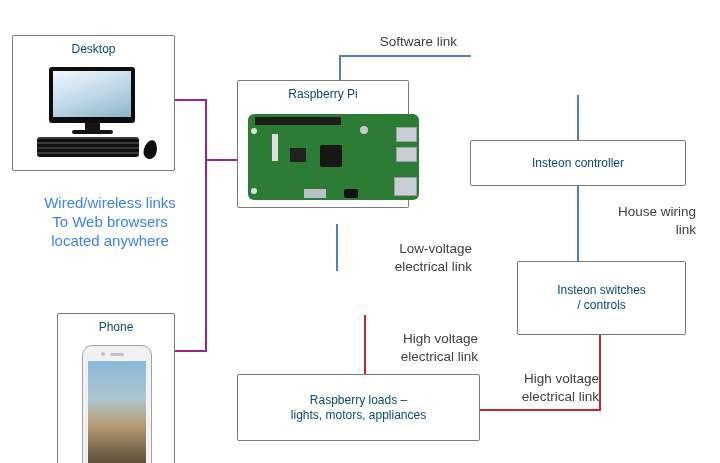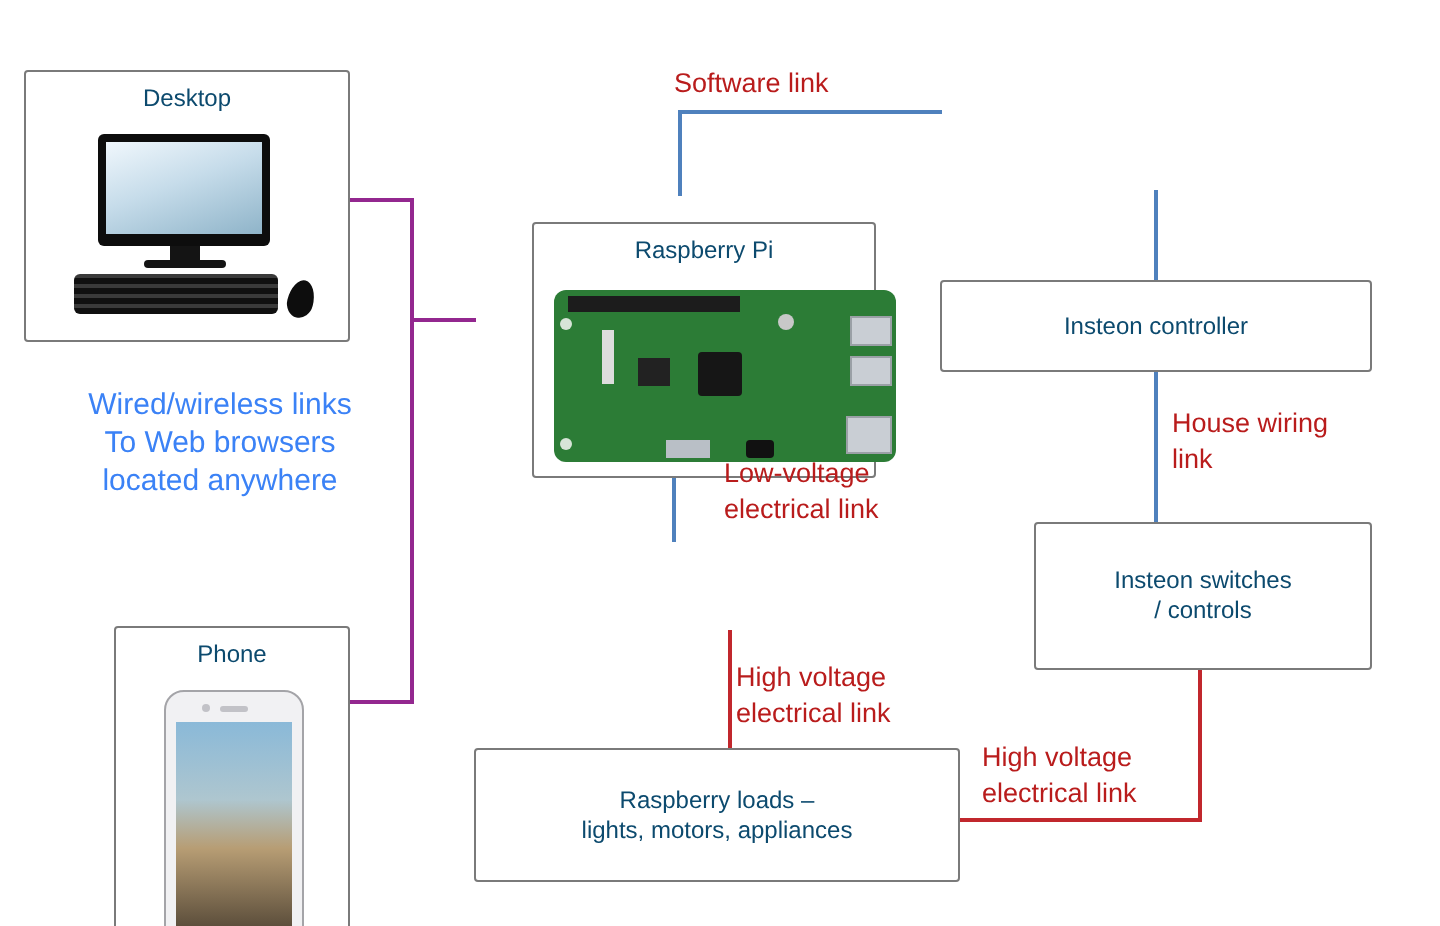--- a/index.html
+++ b/index.html
@@ -11,22 +11,22 @@
   .box{
     position:absolute;box-sizing:border-box;background:#ffffff;
     border:1px solid #7a7a7a;border-radius:2px;text-align:center;
   }
   .node-text{display:flex;align-items:center;justify-content:center;}
   .box-label{
     font-size:12px;line-height:1.25;white-space:pre-line;color:#0c4a6e;
   }
   .art-label{position:absolute;top:6px;left:0;right:0;}
   .edge-label{
-    position:absolute;font-size:13.5px;line-height:1.3;text-align:left;
-    white-space:pre-line;color:#b91c1c;
+    position:absolute;font-size:13.5px;line-height:1.3;text-align:right;
+    white-space:pre-line;color:#404040;
   }
   .annotation{
     position:absolute;font-size:15px;line-height:1.25;text-align:center;
     white-space:pre-line;color:#3b82f6;
   }
 
   
   .desktop-art{position:absolute;left:0;top:0;width:100%;height:100%;}
   .monitor{
     position:absolute;left:36px;top:31px;width:86px;height:56px;
@@ -122,21 +122,21 @@
     <div class="phone-art">
       <div class="phone-body">
         <div class="phone-speaker"></div>
         <div class="phone-camera"></div>
         <div class="phone-screen"></div>
         <div class="phone-home"></div>
       </div>
     </div>
   </div>
 
-  <div class="box" style="left:237px;top:111px;width:172px;height:128px;margin-left:29px;">
+  <div class="box" style="left:237px;top:80px;width:172px;height:128px;">
     <div class="box-label art-label">Raspberry Pi</div>
     <div class="pi-art">
       <div class="pi-board">
         <div class="pi-gpio"></div>
         <div class="pi-usb pi-usb1"></div>
         <div class="pi-usb pi-usb2"></div>
         <div class="pi-eth"></div>
         <div class="pi-soc"></div>
         <div class="pi-chip2"></div>
         <div class="pi-csi"></div>
@@ -161,21 +161,21 @@
 
 
   <div class="box node-text" style="left:237px;top:374px;width:243px;height:67px;">
     <span class="box-label">Raspberry loads –
 lights, motors, appliances</span>
   </div>
 
   <div class="edge-label" style="left:337px;top:33px;width:120px;">Software link</div>
   <div class="edge-label" style="left:586px;top:203px;width:110px;">House wiring
 link</div>
-  <div class="edge-label" style="left:362px;top:228px;width:110px;">Low-voltage
+  <div class="edge-label" style="left:362px;top:240px;width:110px;">Low-voltage
 electrical link</div>
   <div class="edge-label" style="left:368px;top:330px;width:110px;">High voltage
 electrical link</div>
   <div class="edge-label" style="left:491px;top:370px;width:108px;">High voltage
 electrical link</div>
 
   <div class="annotation" style="left:15px;top:194px;width:190px;">Wired/wireless links
 To Web browsers
 located anywhere</div>
 

